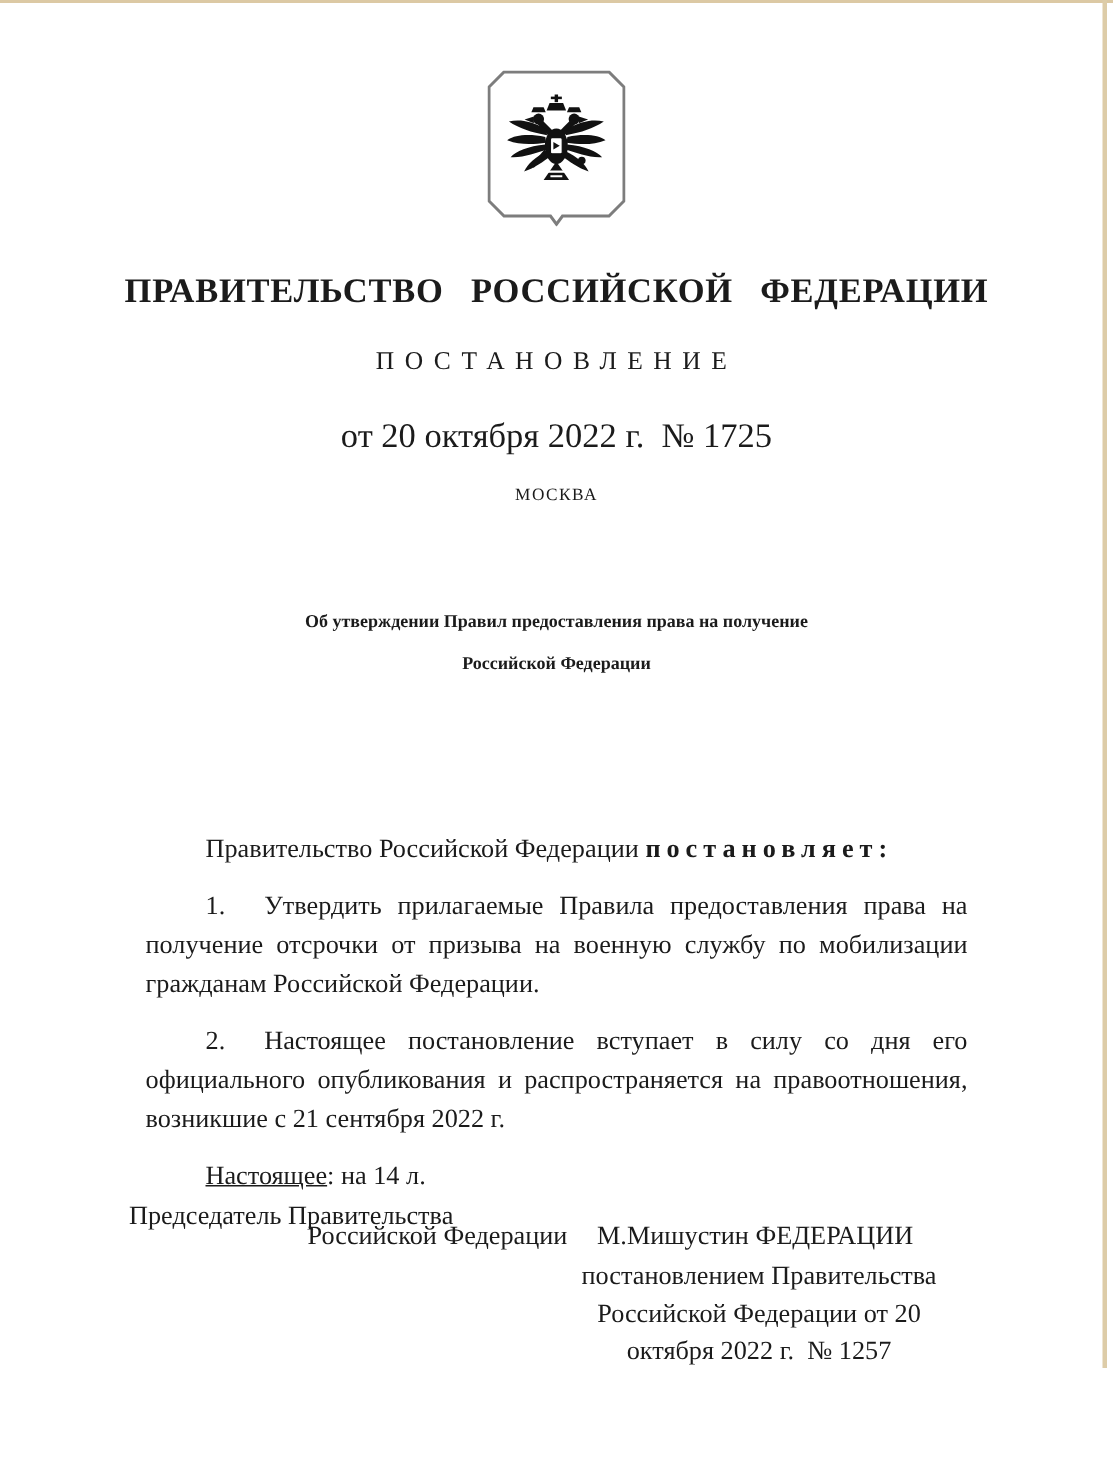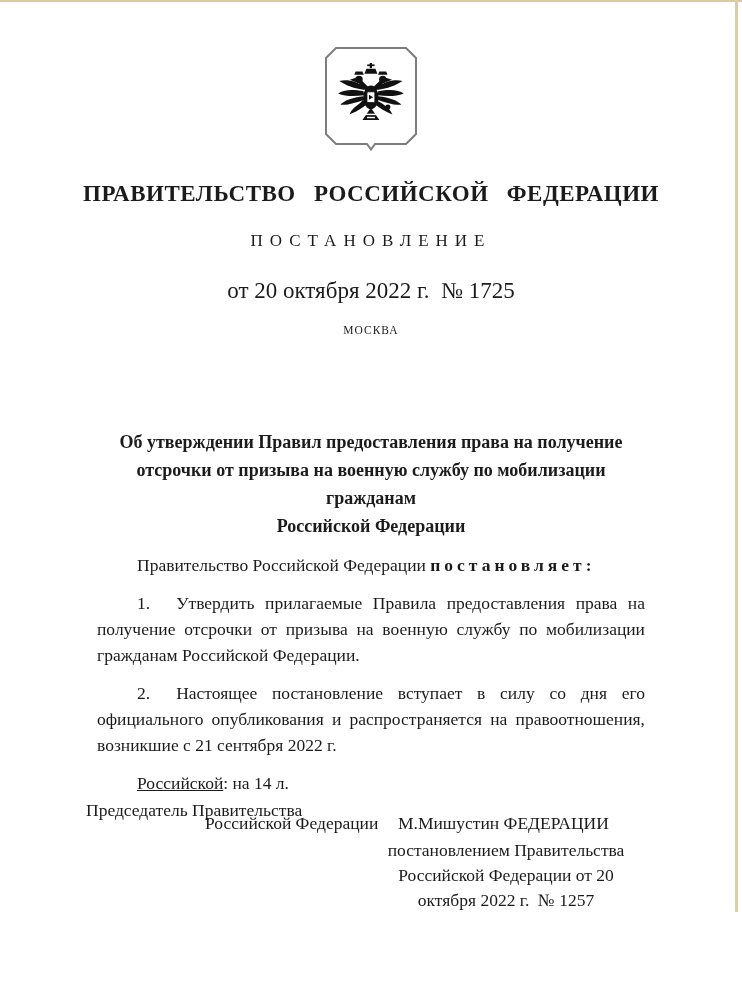--- a/index.html
+++ b/index.html
@@ -45,23 +45,23 @@
     text-align: center; font-size: 23px;
     white-space: pre;
   }
   .city-line {
     position: absolute; top: 324px; left: 0; width: 742px;
     text-align: center; font-size: 11.5px; letter-spacing: 1px;
   }
 
   
   .doc-title {
-    position: absolute; top: 428px; left: 91px; width: 560px;
+    position: absolute; top: 400px; left: 91px; width: 560px;
     text-align: center;
-    font-size: 18px; font-weight: bold;
+    font-size: 12px; font-weight: bold;
     line-height: 28px;
   }
 
   
   .body-text {
     position: absolute; top: 540px; left: 85px; width: 572px;
     font-size: 17.5px; line-height: 26px;
   }
   .body-text p { margin: 12px; text-align: justify; text-indent: 40px; }
   .pnum { margin-right: 26px; }
@@ -129,29 +129,28 @@
   <div class="org-name">ПРАВИТЕЛЬСТВО РОССИЙСКОЙ ФЕДЕРАЦИИ</div>
 
   <div class="doc-type">ПОСТАНОВЛЕНИЕ</div>
 
   <div class="date-line">от 20 октября 2022 г.  № 1725</div>
 
   <div class="city-line">МОСКВА</div>
 
   <div class="doc-title">
     <div>Об утверждении Правил предоставления права на получение</div>
-    <div>отсрочки от призыва на военную службу по мобилизации гражданам</div>
     <div>Российской Федерации</div>
   </div>
 
   <div class="body-text">
     <p><span>Правительство Российской Федерации </span><span class="spaced-bold">постановляет:</span></p>
     <p><span class="pnum">1.</span><span>Утвердить прилагаемые Правила предоставления права на получение отсрочки от призыва на военную службу по мобилизации гражданам Российской Федерации.</span></p>
     <p><span class="pnum">2.</span><span>Настоящее постановление вступает в силу со дня его официального опубликования и распространяется на правоотношения, возникшие с 21 сентября 2022 г.</span></p>
-    <p class="attach-line"><span class="underlined">Российской</span><span>: на 14 л.</span></p>
+    <p class="attach-line"><span class="underlined">Настоящее</span><span>: на 14 л.</span></p>
   </div>
 
   <div class="signature">
     <div class="sig-post1">Председатель Правительства</div>
     <div class="sig-post2">Российской Федерации</div>
     <div class="sig-name-line"><span>М.Мишустин</span><span> </span><span>ФЕДЕРАЦИИ</span></div>
     <div class="sig-approved-block">
       <div>постановлением Правительства</div>
       <div>Российской Федерации от 20</div>
       <div>октября 2022 г.  № 1257</div>

